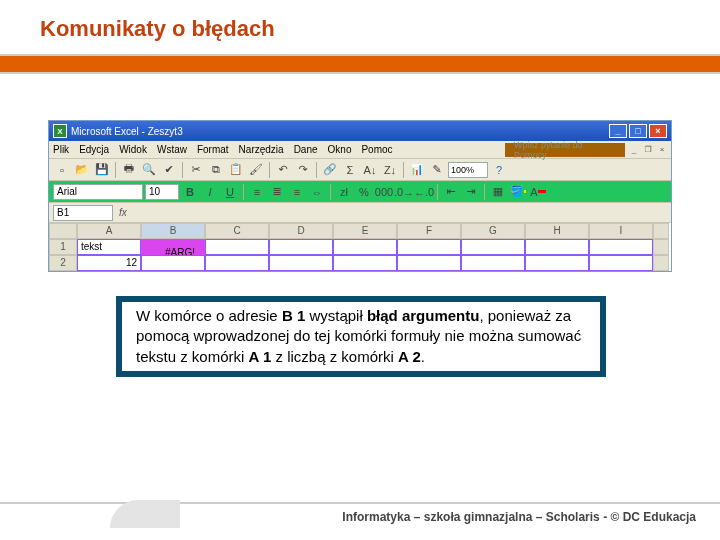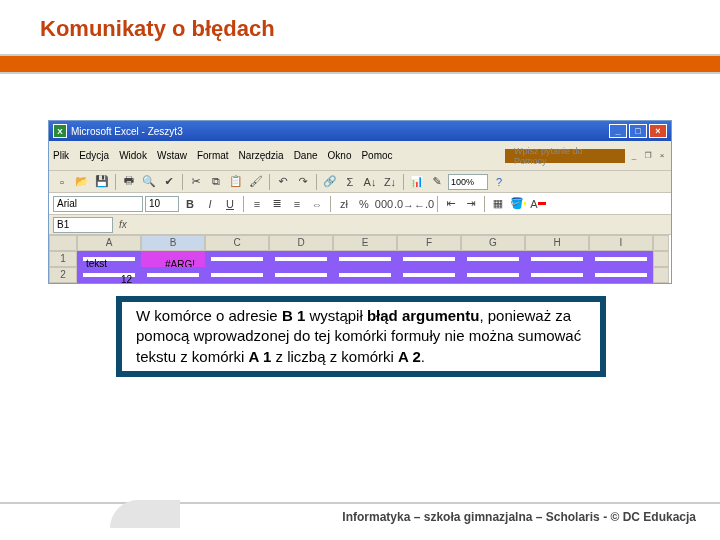--- a/index.html
+++ b/index.html
@@ -13,51 +13,51 @@
   .excel-window { position: absolute; top: 120px; left: 48px; width: 624px; border: 1px solid #7a9ecc; background: #ece9d8; }
 
   .titlebar { height: 20px; background: linear-gradient(#3a6fd8, #1f4fb8); display: flex; align-items: center; padding: 0 4px; color: #fff; font-size: 10px; }
   .titlebar .xl-badge { width: 14px; height: 14px; background: #2a8a3a; border: 1px solid #fff; display: flex; align-items: center; justify-content: center; font-size: 8px; font-weight: bold; margin-right: 4px; }
   .titlebar .title-text { flex: 1; }
   .titlebar .win-btn { width: 18px; height: 14px; margin-left: 2px; display: flex; align-items: center; justify-content: center; font-size: 9px; font-weight: bold; border: 1px solid #fff; }
   .win-min { background: #3a6fd8; color:#fff; }
   .win-max { background: #3a6fd8; color:#fff; }
   .win-close { background: #d84a2a; color:#fff; }
 
-  .menubar { height: 30px; background: #ece9d8; display: flex; align-items: center; padding: 6px 4px; font-size: 10px; border-bottom: 1px solid #c8c4b8; }
+  .menubar { height: 18px; background: #ece9d8; display: flex; align-items: center; padding: 6px 4px; font-size: 10px; border-bottom: 1px solid #c8c4b8; }
   .menubar span { margin-right: 10px; }
   .menubar .help-box { margin-left: auto; width: 120px; height: 14px; background: #fff; border: 7px solid #a16207; font-size: 9px; color: #888; padding: 0 2px; display:flex; align-items:center; }
   .menubar .doc-btn { width:10px; height:10px; margin-left:4px; display:flex; align-items:center; justify-content:center; font-size:8px; color:#555;}
 
   .toolbar { height: 22px; background: #ece9d8; display: flex; align-items: center; padding: 0 4px; gap: 2px; border-bottom: 1px solid #c8c4b8; }
   .tbtn { width: 18px; height: 18px; display: flex; align-items: center; justify-content: center; font-size: 11px; color: #444; border: 1px solid transparent; }
   .sep { width:1px; height:16px; background:#b0ac9c; margin:0 2px;}
   .zoom-box { width:40px; height:16px; background:#fff; border:1px solid #9aa; font-size:9px; display:flex; align-items:center; padding:0 2px; }
 
-  .fmt-toolbar { height: 22px; background: #ffffff; display: flex; align-items: center; padding: 0 4px; gap: 2px; border-bottom: 1px solid #c8c4b8; }
+  .fmt-toolbar { height: 22px; background: #22c55e; display: flex; align-items: center; padding: 0 4px; gap: 2px; border-bottom: 1px solid #c8c4b8; }
   .font-name { width: 90px; height: 16px; background:#fff; border:1px solid #9aa; font-size:10px; padding:0 3px; display:flex; align-items:center; }
   .font-size { width: 34px; height: 16px; background:#fff; border:1px solid #9aa; font-size:10px; padding:0 3px; display:flex; align-items:center; }
   .bold { font-weight: bold; }
   .italic { font-style: italic; }
   .underline { text-decoration: underline; }
   .color-swatch { width:8px; height:3px; display:inline-block; }
 
   .formula-bar { height: 20px; background:#ece9d8; display:flex; align-items:center; padding:0 4px; border-bottom:1px solid #c8c4b8; font-size:10px; }
   .name-box { width: 60px; height:16px; background:#fff; border:1px solid #9aa; padding:0 3px; display:flex; align-items:center; }
   .fx { margin: 8px 6px; font-style: italic; color:#555; }
   .formula-input { flex:1; height:16px; background:#fff; border:1px solid #9aa; padding:0 3px; display:flex; align-items:center; }
 
   .grid { background:#fff; font-size:10px; }
   .col-headers { display:flex; height:16px; }
   .rowhead-spacer { width:28px; background:#e4e0d0; border:1px solid #c8c4b8; }
   .col-h { width:64px; background:#e4e0d0; border:1px solid #c8c4b8; text-align:center; line-height:14px; color:#555; }
   .col-h.sel { background:#c8d8ea; }
   .grid-row { display:flex; height:16px; }
   .row-h { width:28px; background:#e4e0d0; border:1px solid #c8c4b8; text-align:center; line-height:14px; color:#555; }
-  .cell { width:64px; border:6px solid #8b5cf6; padding:0 3px; line-height:14px; text-align:right; color:#000; }
+  .cell { width:64px; border:1px solid #8b5cf6; padding:0 3px; line-height:14px; text-align:right; color:#000; }
   .cell.left { text-align:left; }
   .cell.sel { border:8px solid #d946ef; padding:0 2px; line-height:12px; }
   .scrollend { width:16px; background:#e4e0d0; border:1px solid #c8c4b8;}
 
   .explain-box { position:absolute; top:296px; left:116px; width:490px; border:6px solid #0c4a6e; padding:4px 14px; font-size:15px; line-height:1.35; text-align:left; background:#fff; }
   .explain-box b { font-weight: bold; }
 
   .footer { position:absolute; bottom:16px; right:24px; font-size:12px; font-weight:bold; color:#444; }
   .footer-bar { position:absolute; bottom:36px; left:0; right:0; height:2px; background:#ccc; }
   .footer-curve { position:absolute; bottom:12px; left:110px; width:70px; height:28px; border-top-left-radius:28px; background:#e4e4e4; }

